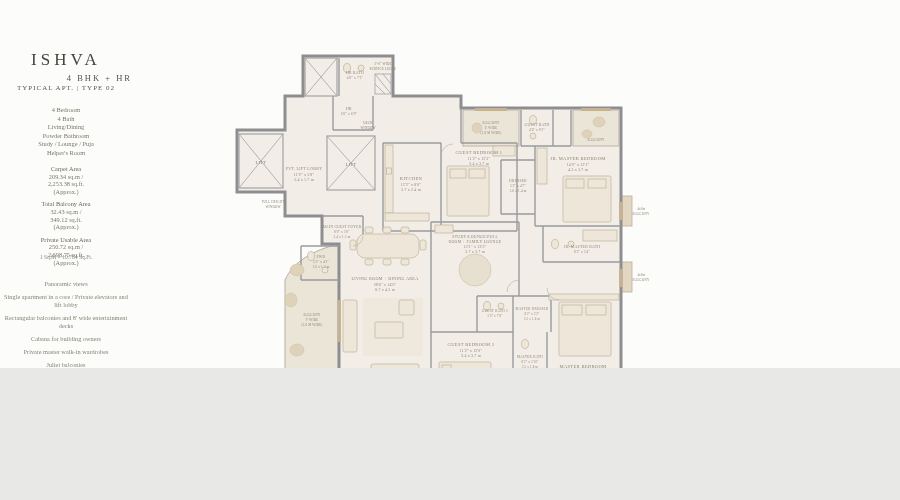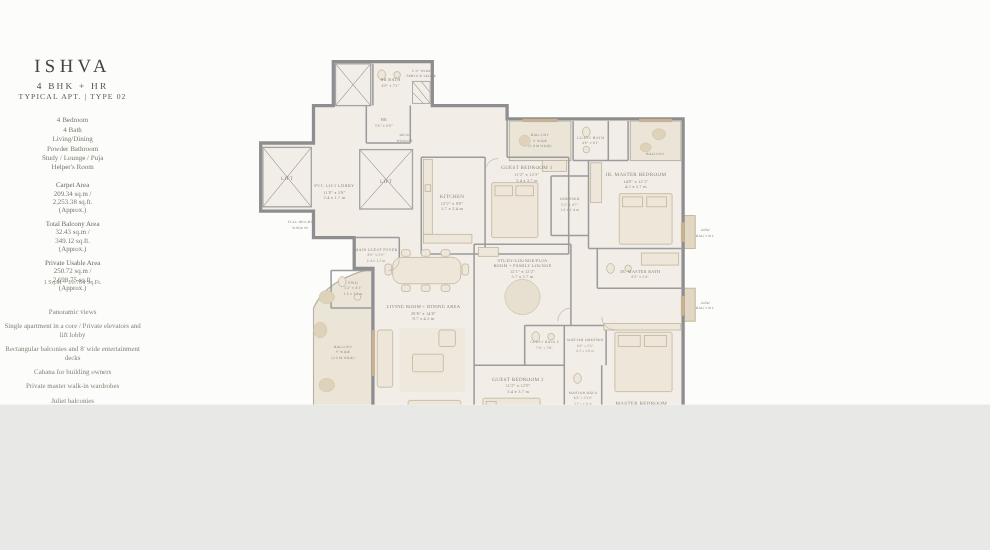--- a/index.html
+++ b/index.html
@@ -2,21 +2,21 @@
 <html><head>
 <meta charset="utf-8">
 <style>
   html,body{margin:0;padding:0;background:#e8e8e6;}
   .page{position:relative;width:900px;height:368px;background:#fcfcfa;overflow:hidden;
         font-family:"Liberation Serif","DejaVu Serif",serif;color:#6b675e;}
   
   .sidebar{position:absolute;left:0;top:0;width:132px;text-align:center;}
   .brand{position:absolute;top:50px;left:0;width:132px;}
   .brand .title{font-size:17px;letter-spacing:4px;color:#45443f;}
-  .brand .subtitle{font-size:8.5px;letter-spacing:2px;color:#55534c;margin-top:3px;}
+  .brand .subtitle{font-size:8.5px;letter-spacing:2px;color:#55534c;margin-top:3px;text-align:right;}
   .type-line{position:absolute;top:84px;left:0;width:132px;font-size:7px;letter-spacing:1px;color:#5d5a52;}
   .config{position:absolute;top:106px;left:0;width:132px;font-size:6.4px;line-height:8.6px;color:#7c786e;}
   .areas{position:absolute;top:165px;left:0;width:132px;font-size:6.3px;line-height:7.6px;color:#7c786e;}
   .area-block{margin-bottom:5px;}
   .area-block .al{color:#6b675e;}
   .conversion{position:absolute;top:254px;left:0;width:132px;font-size:5.6px;color:#8a867c;}
   .features{position:absolute;top:280px;left:2px;width:128px;font-size:6.3px;line-height:8px;color:#868277;}
   .features p{margin:0 0 5px 0;}
   .compass{position:absolute;top:366px;left:28px;width:44px;text-align:center;}
   .siteplan{position:absolute;top:394px;left:12px;}

